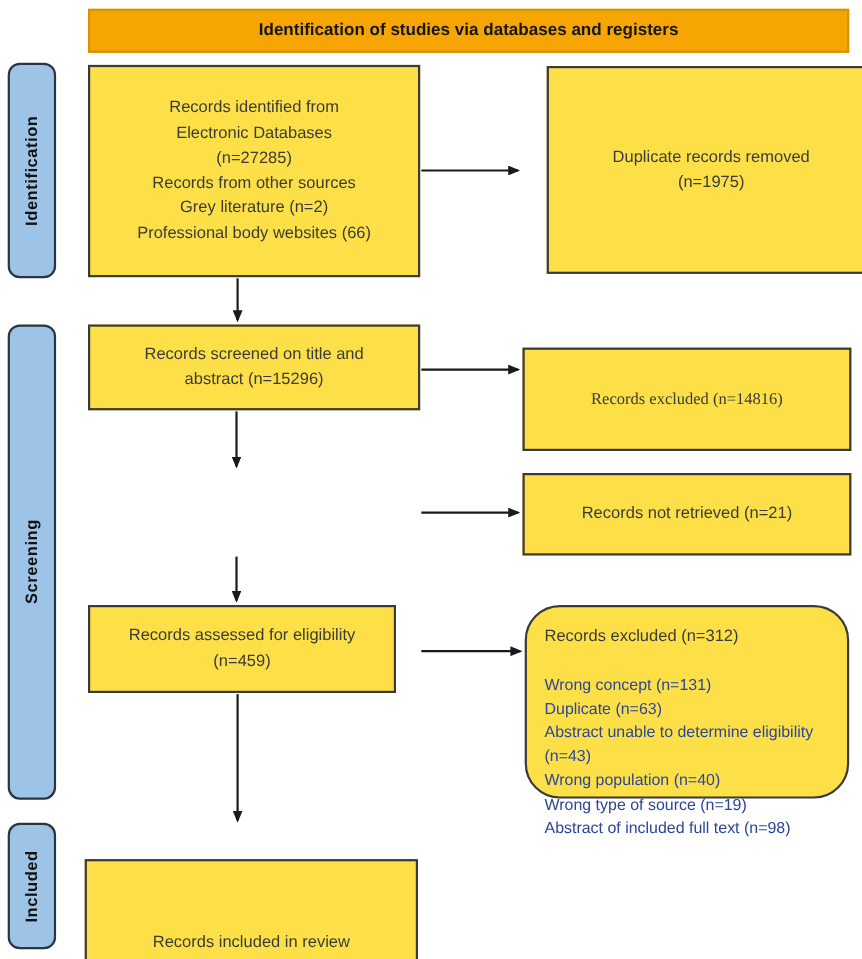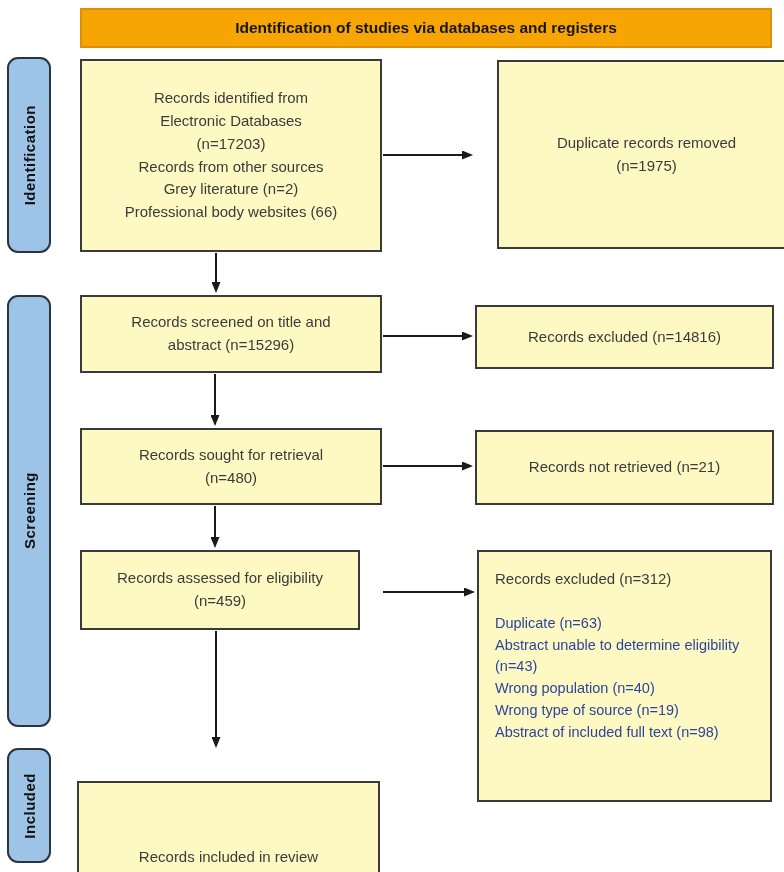--- a/index.html
+++ b/index.html
@@ -27,36 +27,37 @@
     display:flex;align-items:center;justify-content:center;
   }
   .stage span{
     writing-mode:vertical-rl;transform:rotate(180deg);
     font-weight:bold;font-size:15px;color:#111;letter-spacing:.5px;white-space:nowrap;
   }
   .stage-identification{top:57px;height:196px;}
   .stage-screening{top:295px;height:432px;}
   .stage-included{top:748px;height:115px;}
   .fbox{
-    position:absolute;background:#fef9c3;border:2px solid var(--box-border);
+    position:absolute;background:#fde047;border:2px solid var(--box-border);
     box-sizing:border-box;display:flex;flex-direction:column;
     align-items:center;justify-content:center;text-align:center;
     font-size:15px;line-height:1.52;color:var(--text);
   }
   .box-records-identified{left:80px;top:59px;width:302px;height:193px;}
   .box-duplicates-removed{left:475px;top:60px;width:299px;height:189px;margin-left:22px;}
   .box-records-screened{left:80px;top:295px;width:302px;height:78px;}
-  .box-records-excluded-screening{left:475px;top:305px;width:299px;height:64px;}
+  .box-records-excluded-screening{left:475px;top:316px;width:299px;height:94px;font-family:Liberation Serif, serif;}
   .box-records-sought{left:80px;top:428px;width:302px;height:77px;}
   .box-records-not-retrieved{left:475px;top:430px;width:299px;height:75px;}
   .box-records-assessed{left:80px;top:550px;width:280px;height:80px;}
   .box-records-excluded-eligibility{
-    left:477px;top:550px;width:295px;height:252px;
+    left:477px;top:550px;width:295px;height:176px;
     align-items:flex-start;justify-content:flex-start;text-align:left;
     padding:16px 15px 10px 16px;
+    border-radius:32px;
   }
   .box-records-included{left:77px;top:781px;width:303px;height:113px;justify-content:flex-end;}
   .excl-title{color:var(--text);font-size:15px;margin:0 0 22px 0;}
   .excl-reasons{color:var(--reason-text);font-size:14.5px;line-height:1.5;}
   #arrows{position:absolute;left:0;top:0;pointer-events:none;}
 </style>
 </head>
 <body>
 
 <div id="canvas">
@@ -71,57 +72,54 @@
   <div class="stage stage-screening">
     <span>Screening</span>
   </div>
   <div class="stage stage-included">
     <span>Included</span>
   </div>
 
   <div class="fbox box-records-identified">
       <div>Records identified from</div>
       <div>Electronic Databases</div>
-      <div>(n=17203)</div>
+      <div>(n=27285)</div>
       <div>Records from other sources</div>
       <div>Grey literature (n=2)</div>
       <div>Professional body websites (66)</div>
     </div>
 
   <div class="fbox box-duplicates-removed">
       <div>Duplicate records removed</div>
       <div>(n=1975)</div>
     </div>
 
   <div class="fbox box-records-screened">
       <div>Records screened on title and</div>
       <div>abstract (n=15296)</div>
     </div>
 
   <div class="fbox box-records-excluded-screening">
       <div>Records excluded (n=14816)</div>
     </div>
 
-  <div class="fbox box-records-sought">
-      <div>Records sought for retrieval</div>
-      <div>(n=480)</div>
-    </div>
 
   <div class="fbox box-records-not-retrieved">
       <div>Records not retrieved (n=21)</div>
     </div>
 
   <div class="fbox box-records-assessed">
       <div>Records assessed for eligibility</div>
       <div>(n=459)</div>
     </div>
 
   <div class="fbox box-records-excluded-eligibility">
     <div class="excl-title">Records excluded (n=312)</div>
     <div class="excl-reasons">
+        <div>Wrong concept (n=131)</div>
         <div>Duplicate (n=63)</div>
         <div>Abstract unable to determine eligibility (n=43)</div>
         <div>Wrong population (n=40)</div>
         <div>Wrong type of source (n=19)</div>
         <div>Abstract of included full text (n=98)</div>
       </div>
   </div>
 
   <div class="fbox box-records-included">
       <div>Records included in review</div>

